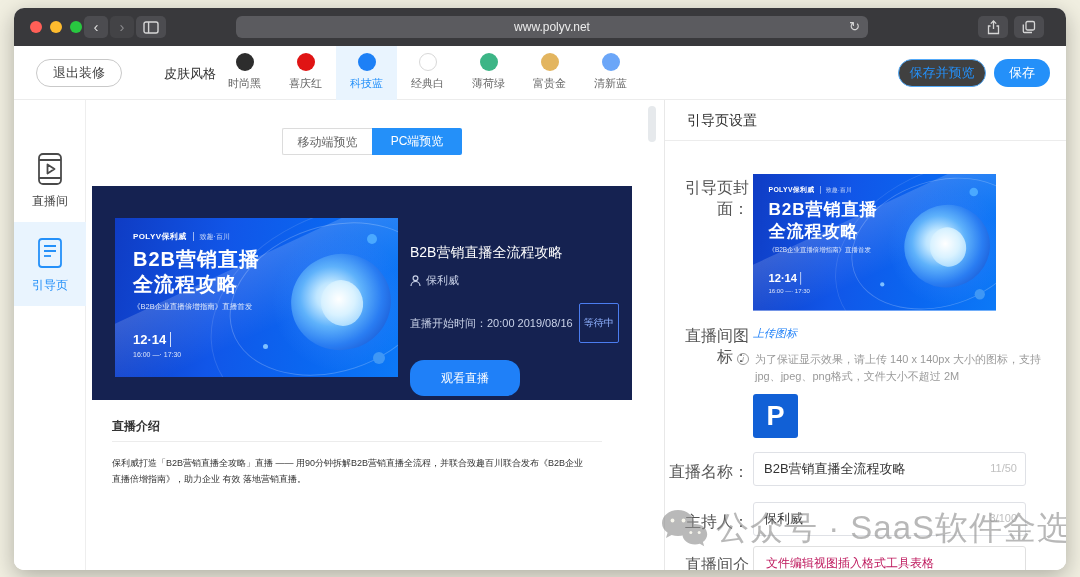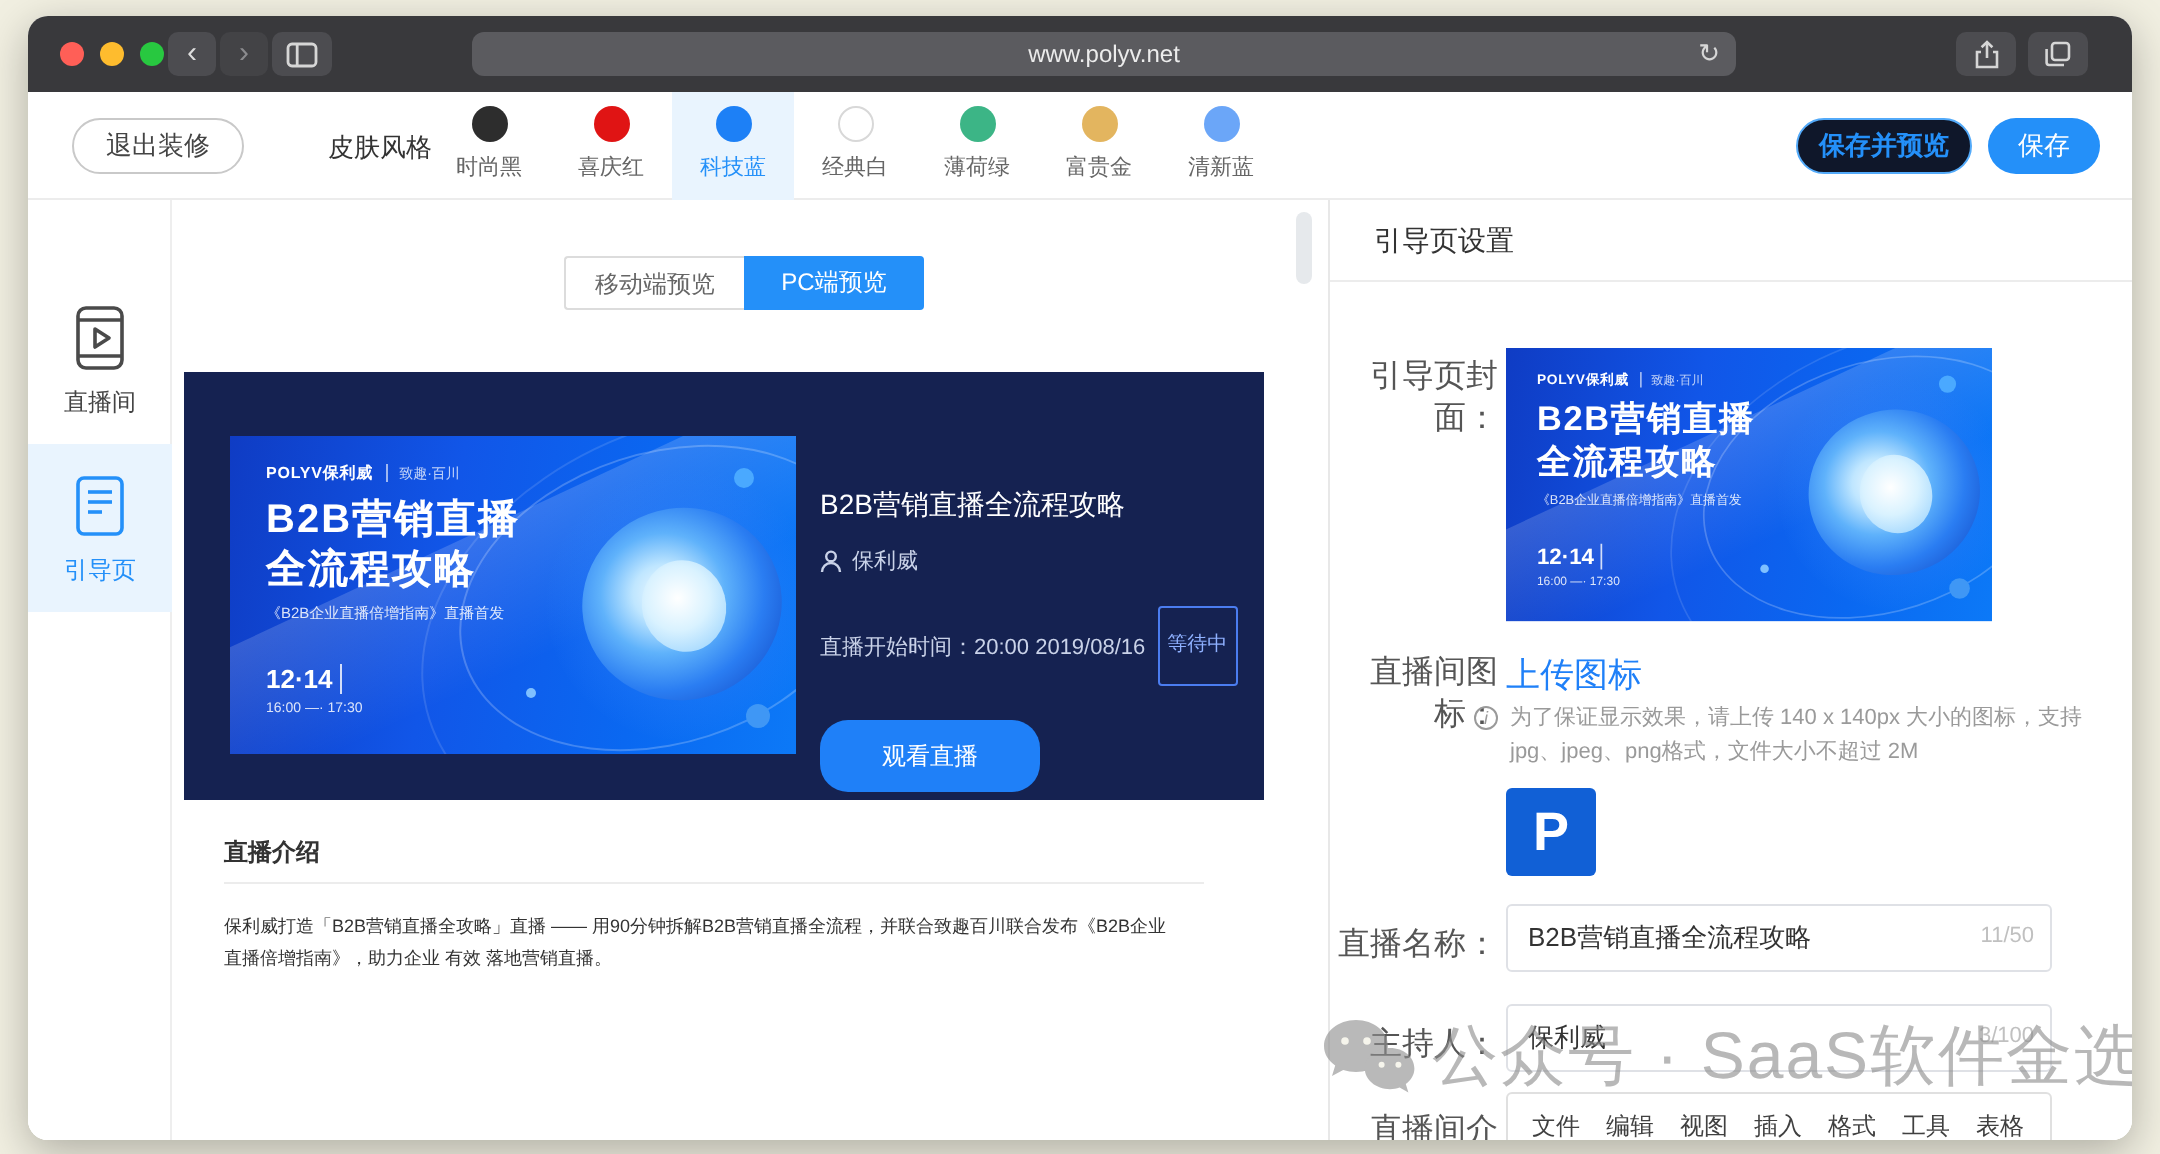--- a/index.html
+++ b/index.html
@@ -36,21 +36,21 @@
     border-radius:15px; background:#fff; color:#444; font-size:13px; text-align:center; line-height:26px; }
   .skin-label { position:absolute; left:150px; top:19px; font-size:13px; color:#333; }
   .skins { position:absolute; left:200px; top:0; height:54px; display:flex; }
   .skin { width:61px; height:54px; display:flex; flex-direction:column; align-items:center; padding-top:7px; }
   .skin.sel { background:#e9f4fe; }
   .swatch { width:18px; height:18px; border-radius:50%; }
   .swatch.white { border:1px solid #d8d8d8; }
   .skin-name { margin-top:5px; font-size:11px; color:#666; }
   .skin.sel .skin-name { color:#2490f9; }
   .save-preview { position:absolute; right:80px; top:13px; width:88px; height:28px; border:1px solid #53aaf9;
-    border-radius:15px; background:#0f172a; color:#2490f9; font-size:13px; line-height:26px;font-weight:bold; }
+    border-radius:15px; background:#404040; color:#2490f9; font-size:13px; line-height:26px; }
   .save { position:absolute; right:16px; top:13px; width:56px; height:28px; border:none;
     border-radius:15px; background:#2490f9; color:#fff; font-size:13px; text-align:center; line-height:28px; }
 
   
   .bodyarea { position:absolute; left:0; top:92px; right:0; bottom:0; background:#fff; }
 
   
   .side { position:absolute; left:0; top:0; bottom:0; width:72px; background:#fff; border-right:1px solid #eee; }
   .side-item { width:72px; padding:14px 0 12px; display:flex; flex-direction:column; align-items:center; gap:7px; }
   .side-item:first-child { margin-top:38px; }
@@ -117,34 +117,34 @@
 
   
   .panel { position:absolute; left:650px; top:0; bottom:0; right:0; background:#fff; border-left:1px solid #e8e8e8; overflow:hidden; }
   .p-title { position:absolute; left:22px; top:12px; font-size:14px; color:#333; }
   .p-div { position:absolute; left:0; top:40px; right:0; height:1px; background:#ececec; }
   .p-label { position:absolute; width:84px; text-align:right; font-size:16px; color:#555; }
   .cover-label { left:0; top:78px; }
   .thumb { position:absolute; left:88px; top:74px; width:243px; height:138px; overflow:hidden; }
   .thumb .banner { transform:scale(.859); transform-origin:0 0; }
   .icon-label { left:0; top:226px; }
-  .upload-link { position:absolute; left:88px; top:226px; font-size:17px; color:#1f80f8; }
+  .upload-link { position:absolute; left:88px; top:226px; font-size:11px; color:#1f80f8;font-style:italic; }
   .i-icon { position:absolute; left:72px; top:253px; width:12px; height:12px; border:1px solid #9a9a9a; border-radius:50%;
     color:#9a9a9a; font-size:9px; line-height:10px; text-align:center; font-style:italic; }
   .hint { position:absolute; left:90px; top:251px; width:288px; font-size:11px; color:#9a9a9a; line-height:1.55; }
   .p-logo { position:absolute; left:88px; top:294px; width:45px; height:44px; background:#1160d6; border-radius:3px;
     color:#fff; font-size:27px; font-weight:bold; text-align:center; line-height:44px; }
   .name-label { left:0; top:362px; } .host-label { left:0; top:412px; } .intro-label { left:0; top:455px; }
   .fld { position:absolute; left:88px; width:273px; height:34px; }
   .fld input { width:100%; height:100%; border:1px solid #dfe1e6; border-radius:3px; padding:0 44px 0 10px;
     font-size:13px; color:#333; font-family:"Liberation Sans","DejaVu Sans",sans-serif; outline:none; }
   .counter { position:absolute; right:9px; top:10px; font-size:11px; color:#c0c0c0; }
   .fld.name { top:352px; } .fld.host { top:402px; }
   .editor { position:absolute; left:88px; top:446px; width:273px; height:60px; border:1px solid #e0e0e0; border-radius:3px; }
-  .menubar { display:flex; gap:13px; padding:8px 0 0 12px; font-size:12px; color:#404040; }
+  .menubar { display:flex; padding:8px 0 0 12px; font-size:12px; color:#be185d; }
 
   
   .watermark { position:absolute; left:646px; top:498px; display:flex; align-items:center; gap:8px;
     z-index:60; pointer-events:none; opacity:.62; }
   .wm-text { font-size:33px; color:#8e8e8e; letter-spacing:1px; white-space:nowrap; }
 </style>
 </head>
 <body>
 
 <div class="stage">

